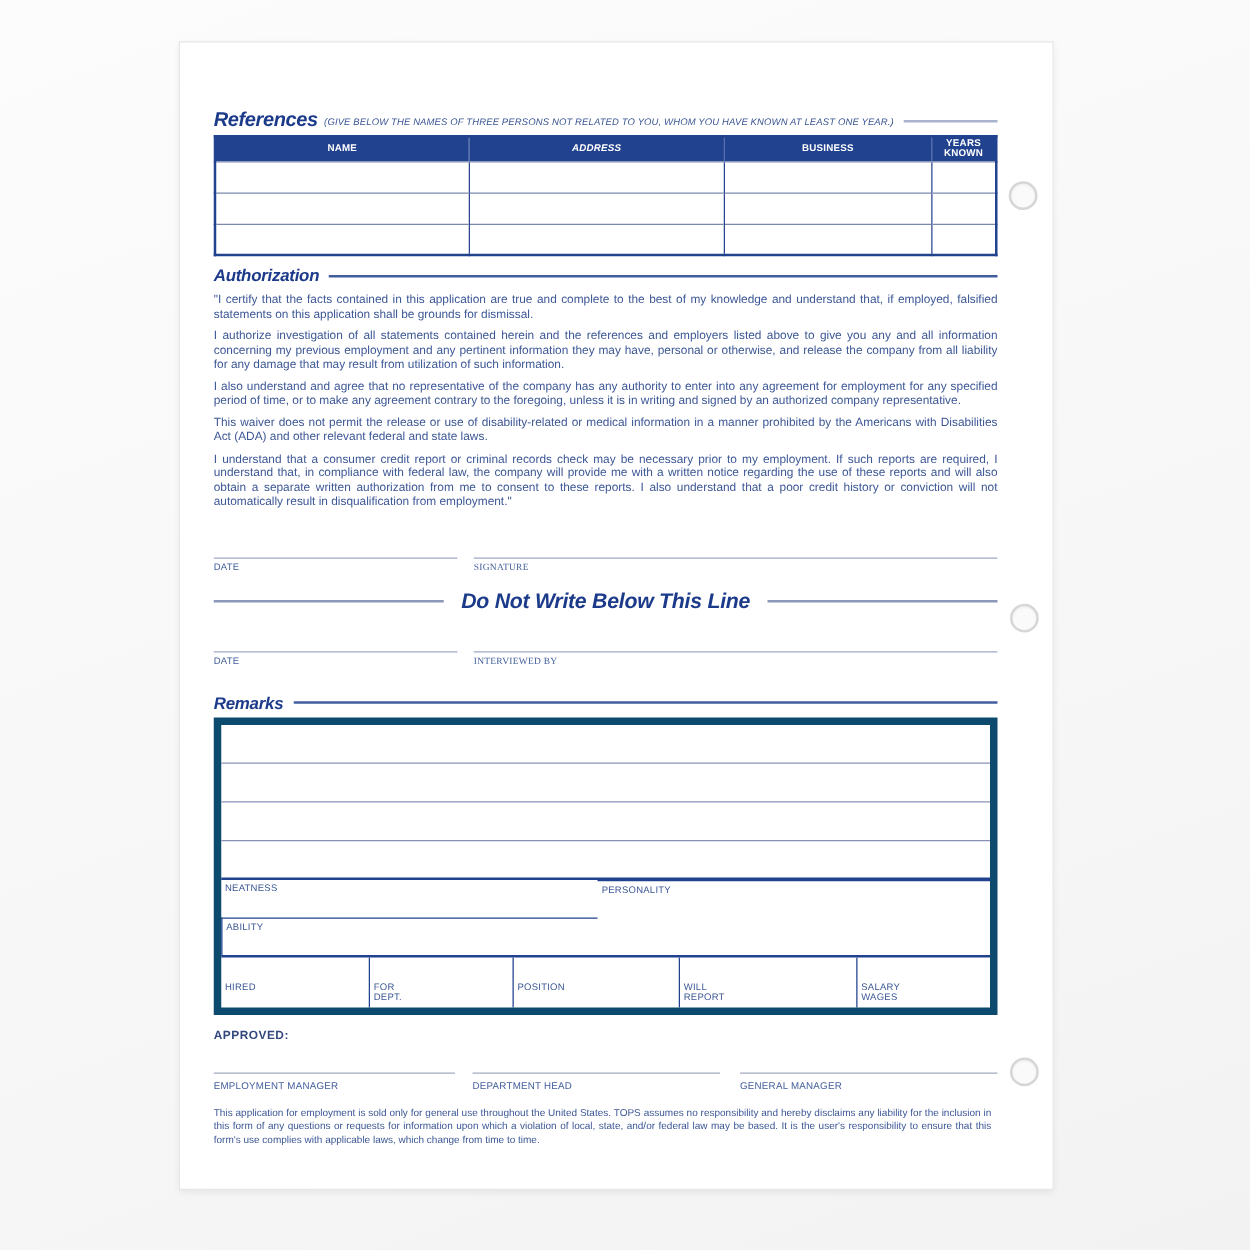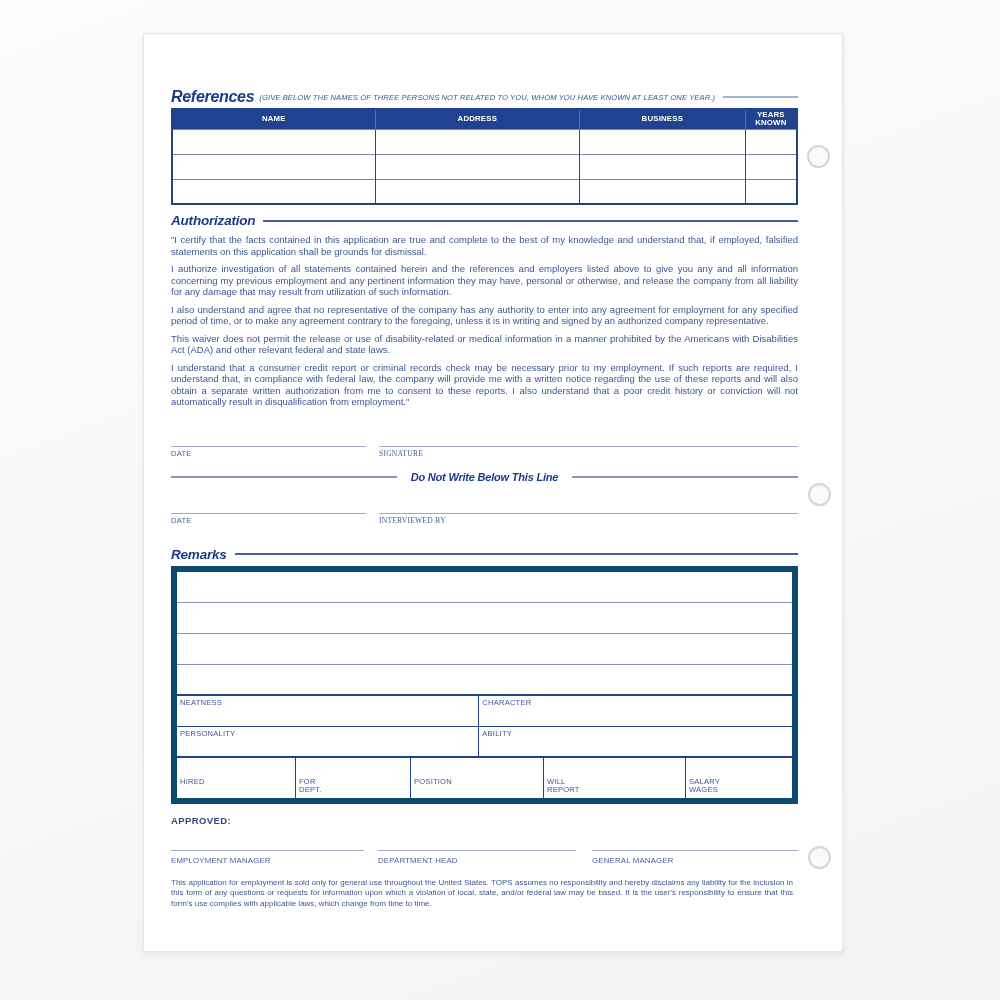--- a/index.html
+++ b/index.html
@@ -20,38 +20,38 @@
   .h-note { font-size:7.6px; font-style:italic; color:#3c5795; margin-left:5px; letter-spacing:0.1px; }
   .h-rule { flex:1; height:2px; background:#21428e; margin-left:8px; opacity:0.85; }
   .h-rule.gray { background:#9aa6c4; height:1.5px; }
 
   
   .refs-table { width:100%; border-collapse:collapse; border:2px solid #21428e; table-layout:fixed; margin-top:2px; }
   .refs-table th { background:#21428e; color:#ffffff; font-size:7.8px; font-weight:bold; height:20px; text-align:center; vertical-align:middle; border-left:1px solid #5570ad; white-space:pre-line; line-height:8.5px; letter-spacing:0.2px; }
   .refs-table th:first-child { border-left:none; }
   .refs-table td { height:25px; border-left:1px solid #2a468f; border-top:1px solid #7b89ad; }
   .refs-table td:first-child { border-left:none; }
-  .col-name { width:32.5%; } .col-addr { width:32.7%; } .col-biz { width:26.5%; } .col-years { width:8.3%; }
+  .col-name { width:32.5%; } .col-addr { width:32.7%;font-style:italic; } .col-biz { width:26.5%; } .col-years { width:8.3%; }
 
   
   .auth-head { margin-top:8px; }
   .paras { margin-top:6px; }
   .paras p { font-size:9.5px; line-height:11.5px; text-align:justify; margin-top:6px; color:#3c5795; }
   .paras p:first-child { margin-top:0; }
 
   
   .sig-row { display:flex; margin-top:38px; }
   .sig-row.second { margin-top:30px; }
   .sig-col { border-top:1.5px solid #9da9c6; font-size:7.6px; padding-top:2px; letter-spacing:0.2px; color:#44609c; }
   .sig-date { width:195px; margin-right:13px; }
   .sig-main { flex:1;font-family:Liberation Serif, serif; }
 
   .dnw { display:flex; align-items:center; margin-top:13px; }
   .dnw-rule { flex:1; height:2px; background:#8b97b8; }
-  .dnw-text { font-size:11px; font-weight:bold; font-style:italic; color:#1c3a8a; margin:0 14px; letter-spacing:-0.2px; }
+  .dnw-text { font-size:17px; font-weight:bold; font-style:italic; color:#1c3a8a; margin:0 14px; letter-spacing:-0.2px; }
 
   
   .remarks-head { margin-top:22px; }
 
   
   .lower-grid { margin-top:4px; border:6px solid #0c4a6e; }
   .remark-line { height:31px; border-bottom:1px solid #8791b5; }
   .remark-line.last { border-bottom:2px solid #21428e; }
   .eval-grid { display:grid; grid-template-columns:49% 51%; border-bottom:2px solid #21428e; }
   .eval-cell { height:30px; font-size:7.6px; padding:2px 3px; letter-spacing:0.2px; color:#3c5795; }
@@ -157,21 +157,20 @@
       </div>
 
       <div class="lower-grid">
         <div class="remark-line"></div>
         <div class="remark-line"></div>
         <div class="remark-line"></div>
         <div class="remark-line last"></div>
 
         <div class="eval-grid">
           <div class="eval-cell">NEATNESS</div>
-          <div class="eval-cell right">CHARACTER</div>
           <div class="eval-cell r2">PERSONALITY</div>
           <div class="eval-cell r2 right">ABILITY</div>
         </div>
 
         <div class="hire-grid">
           <div class="hire-cell">HIRED</div>
           <div class="hire-cell">FOR
 DEPT.</div>
           <div class="hire-cell">POSITION</div>
           <div class="hire-cell">WILL

